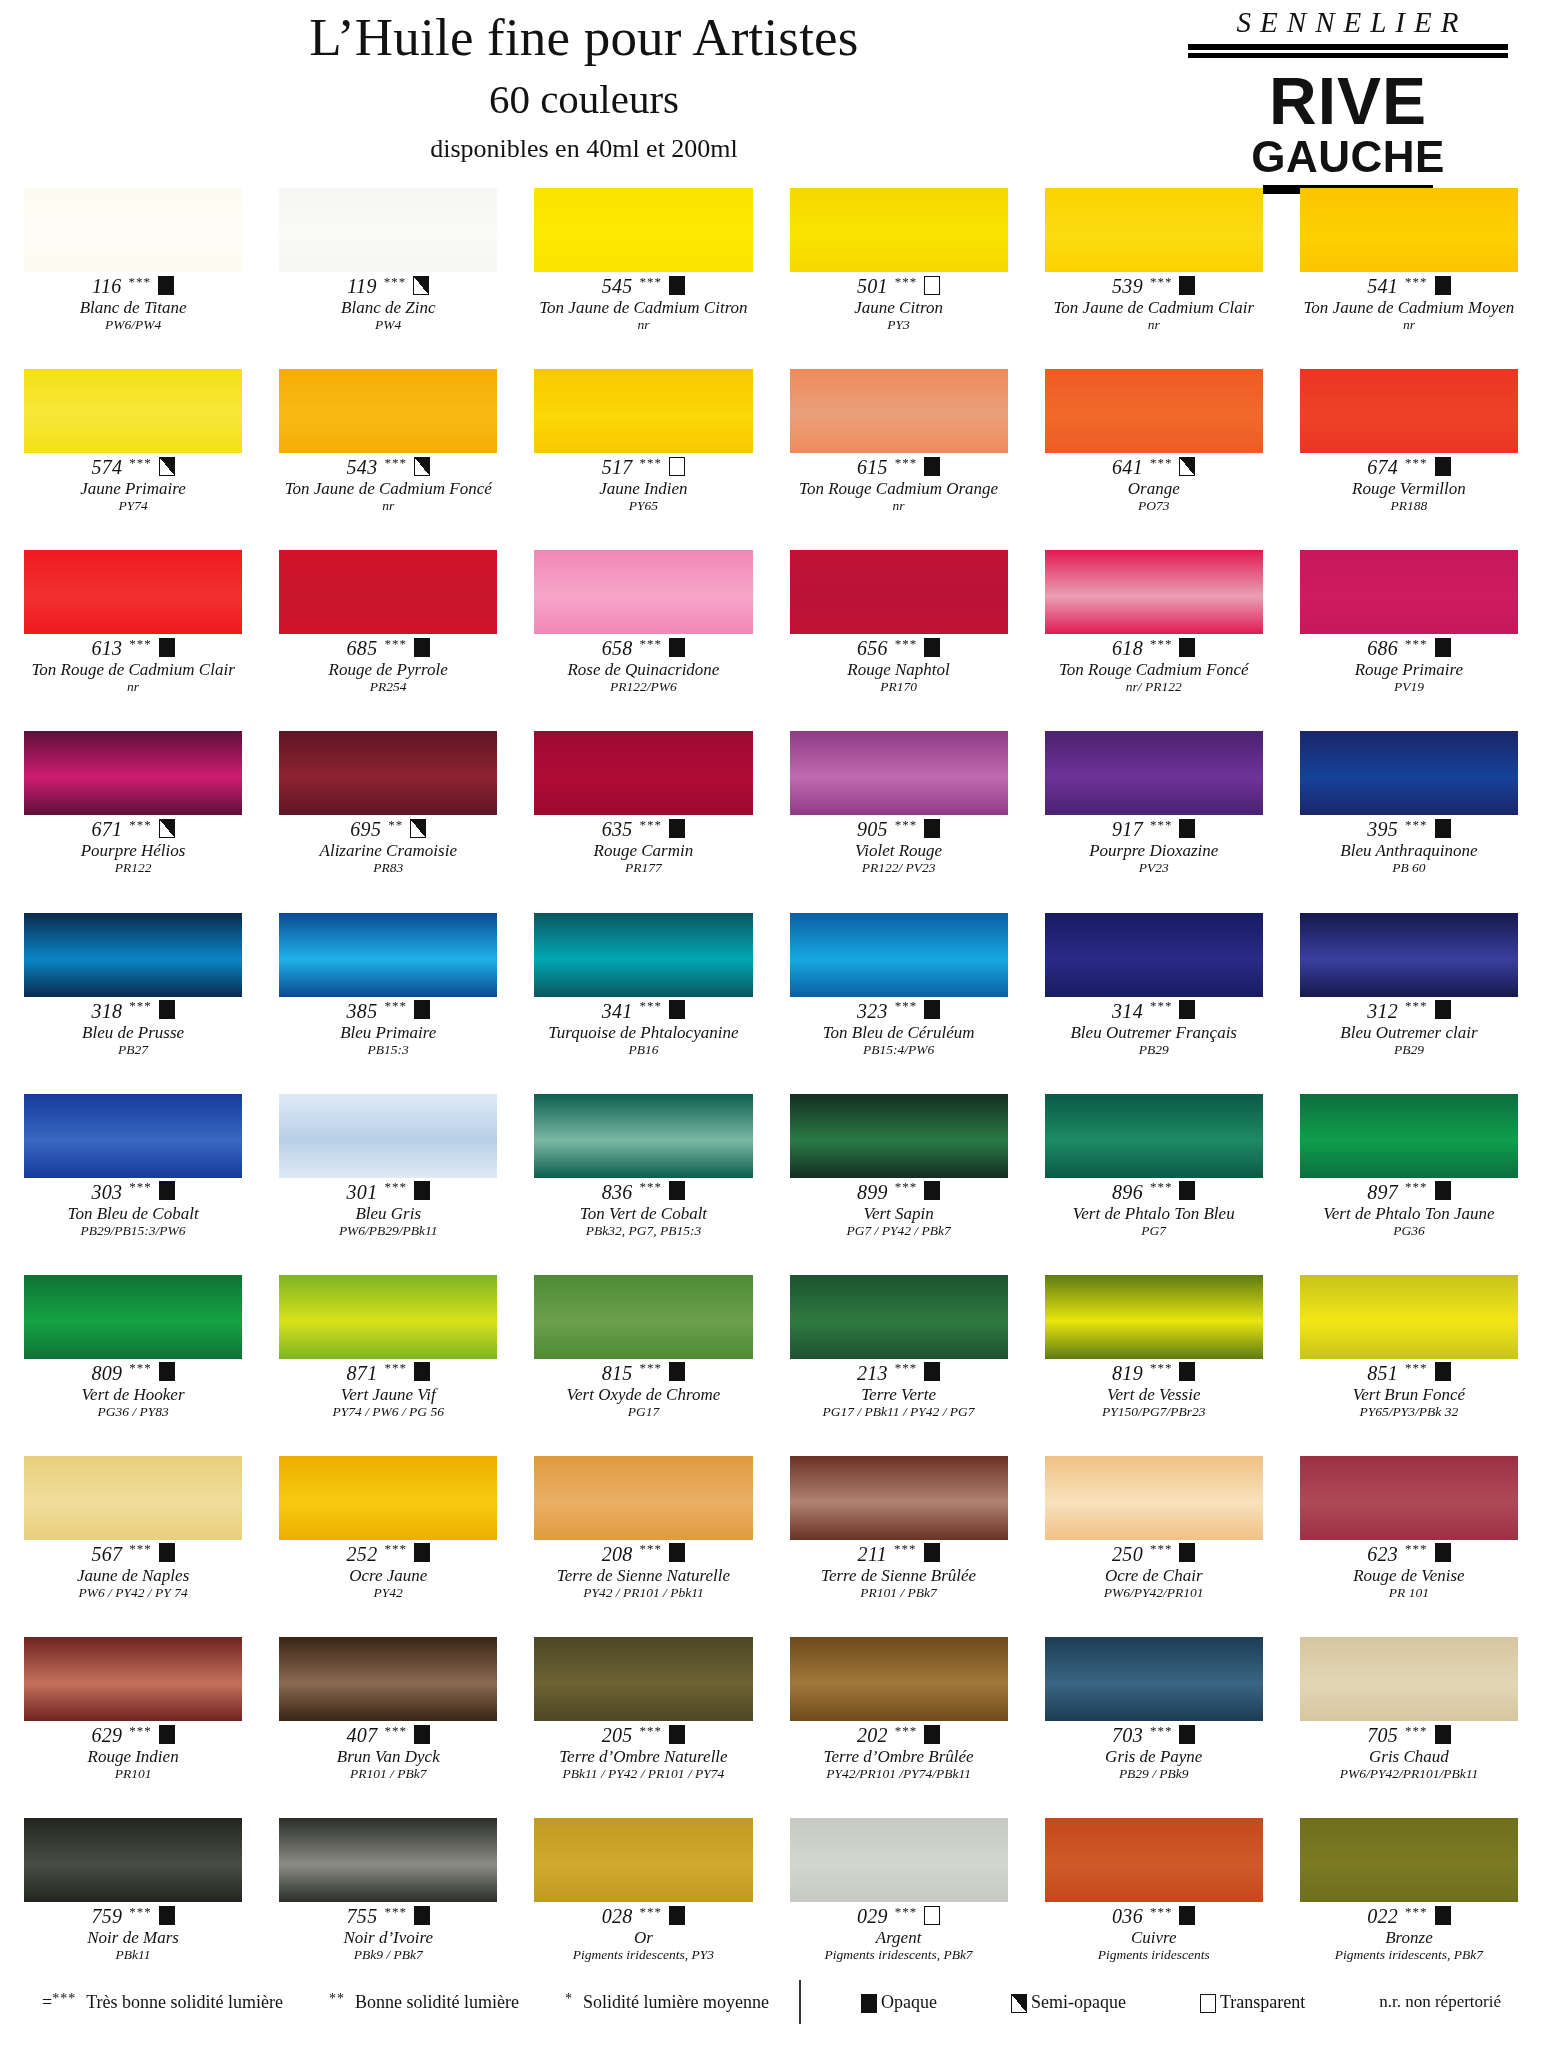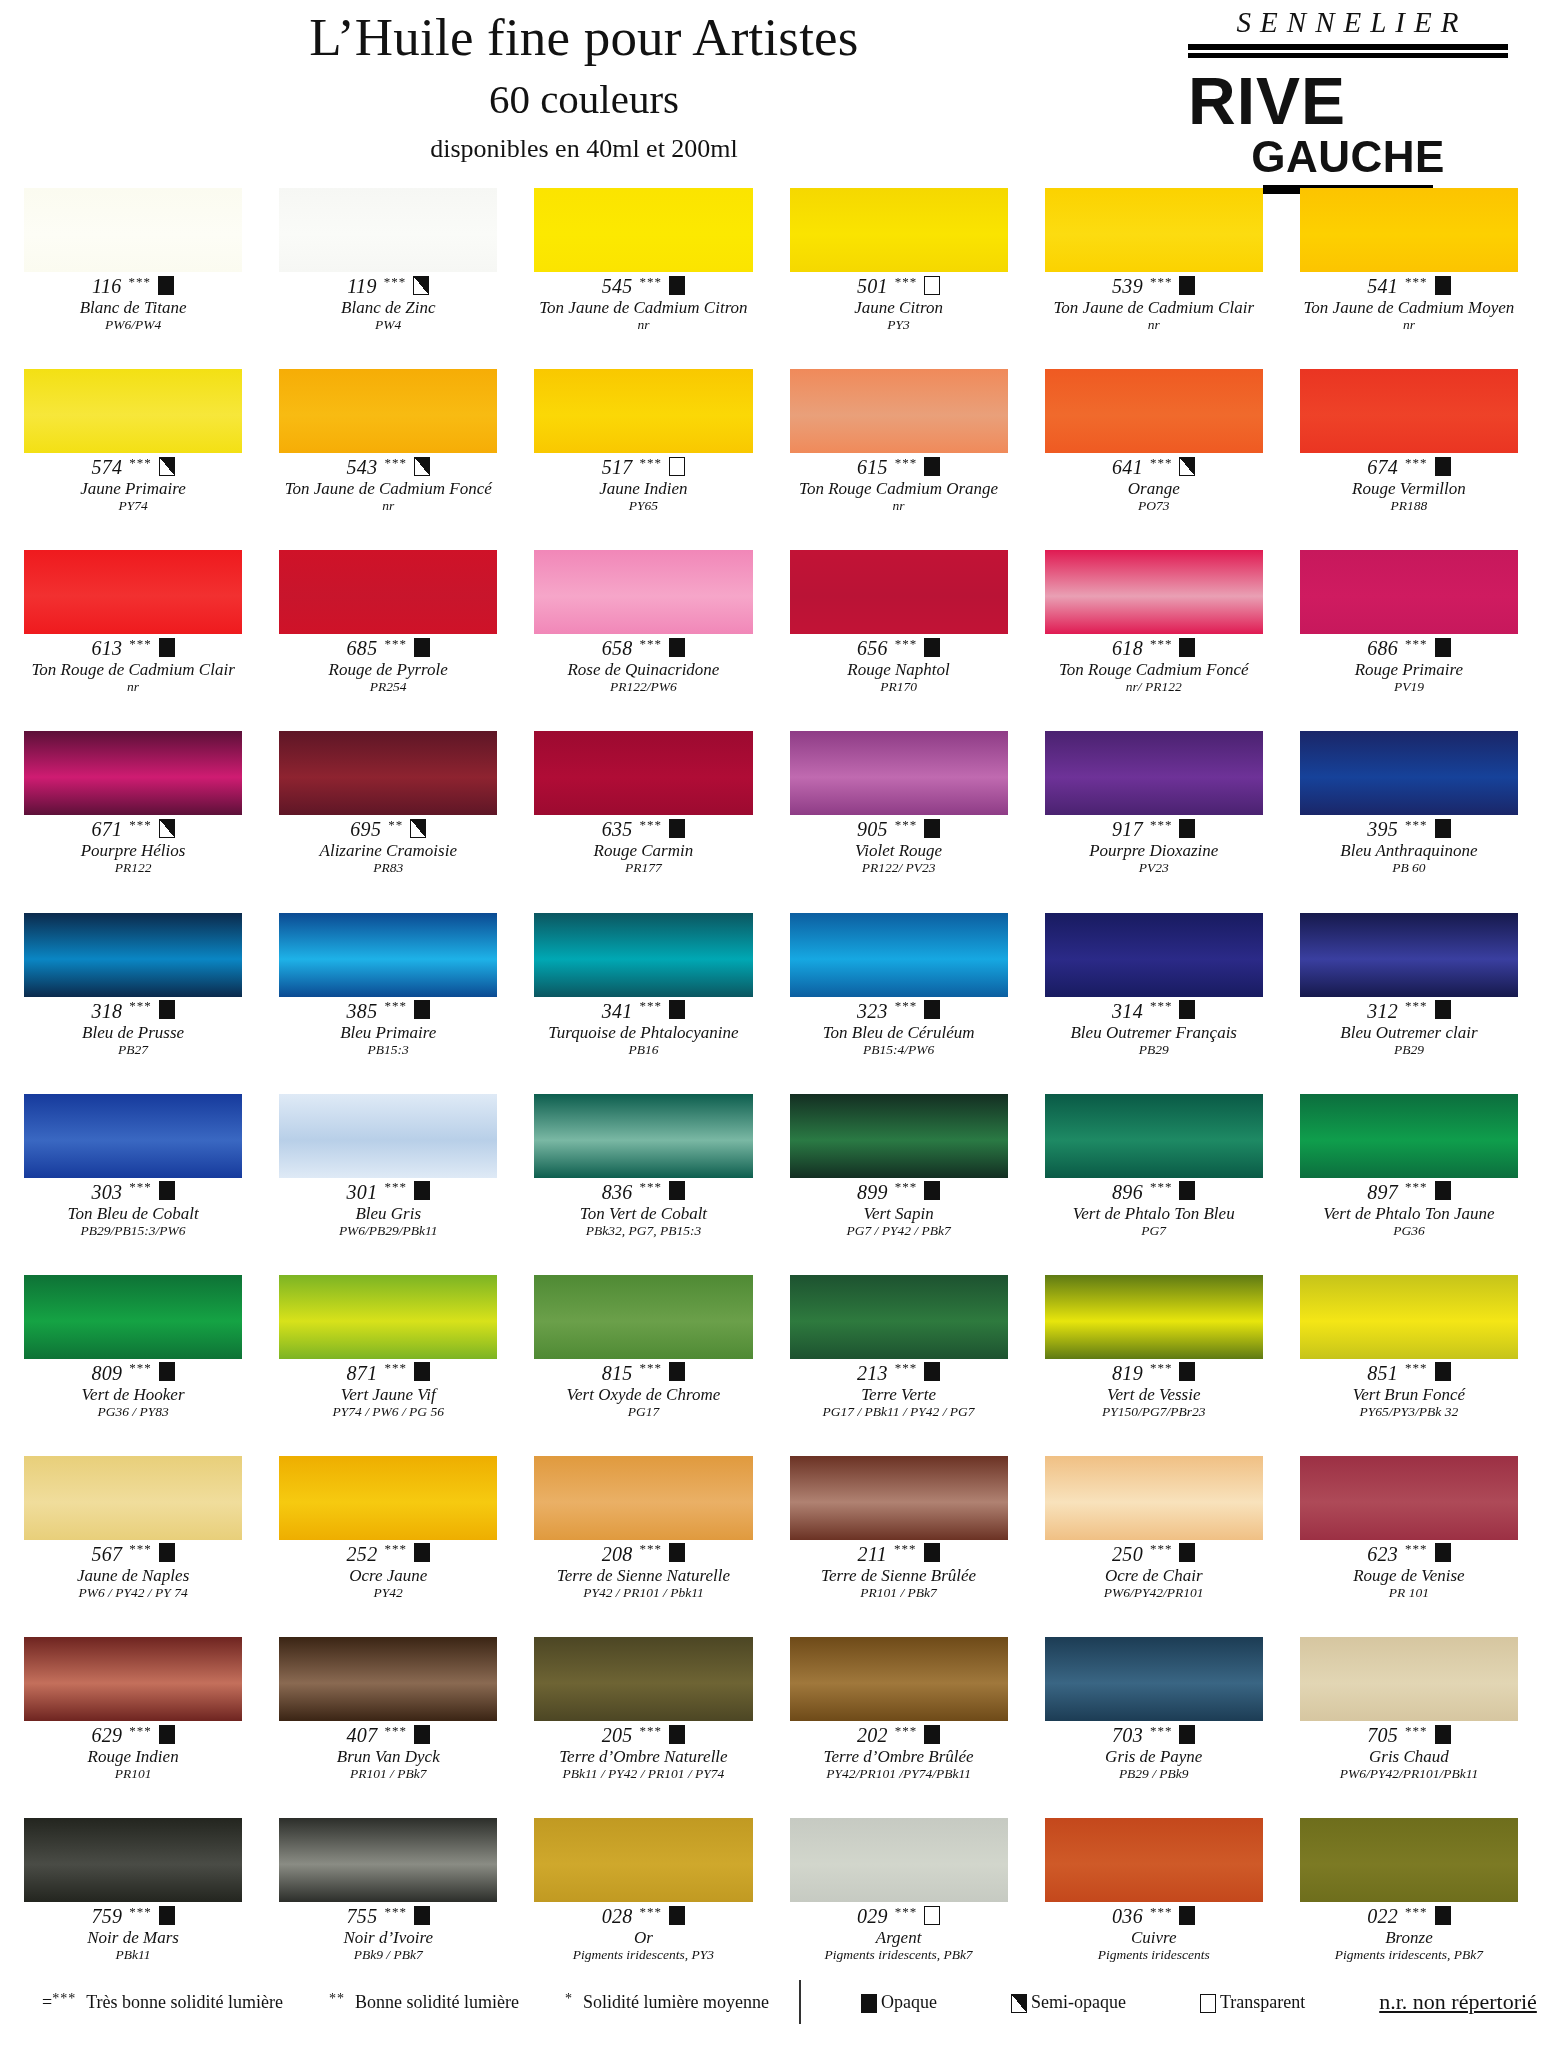--- a/index.html
+++ b/index.html
@@ -24,21 +24,21 @@
     font-family:"Liberation Serif",serif;
     font-size:29px;letter-spacing:9px;text-align:center;
     padding-left:8px;
     font-style:italic;
   }
   .brand-rule{height:6px;background:#000;margin:5px 0 3px 0;}
   .brand-rule.thin{height:5px;margin:0 0 0 0;}
   .brand-rive{
     font-family:"Liberation Sans",sans-serif;
     font-weight:700;font-size:66px;line-height:.96;letter-spacing:1px;
-    margin-top:12px;
+    text-align:center;margin-top:12px;
   }
   .brand-gauche{
     font-family:"Liberation Sans",sans-serif;
     font-weight:700;font-size:44px;line-height:1;letter-spacing:.5px;
     text-align:center;margin-top:2px;
   }
   .brand-underline{height:9px;background:#000;width:170px;margin:6px auto 0 auto;}
 
   
   .grid{
@@ -80,21 +80,21 @@
     display:flex;align-items:center;
   }
   .foot-left{display:flex;align-items:baseline;gap:0;flex:0 0 auto;padding-left:6px;}
   .fl-item{font-size:18px;white-space:nowrap;}
   .fl-eq{font-size:18px;}
   .fl-star{font-size:14px;position:relative;top:-5px;letter-spacing:1px;}
   .sep{width:2px;height:44px;background:#333;margin:0 26px 0 30px;flex:0 0 auto;}
   .foot-right{display:flex;align-items:center;flex:1 1 auto;padding-left:34px;}
   .fr-item{display:flex;align-items:center;gap:4px;font-size:18px;white-space:nowrap;}
   .fr-item .op{top:1px;}
-  .nr{font-size:22px;white-space:nowrap;text-decoration:underline;}
+  .nr{font-size:17px;white-space:nowrap;}
 </style>
 </head>
 <body>
 
 <div class="page">
 
   <div class="header">
     <div class="title-block">
       <div class="t1">L’Huile fine pour Artistes</div>
       <div class="t2">60 couleurs</div>

